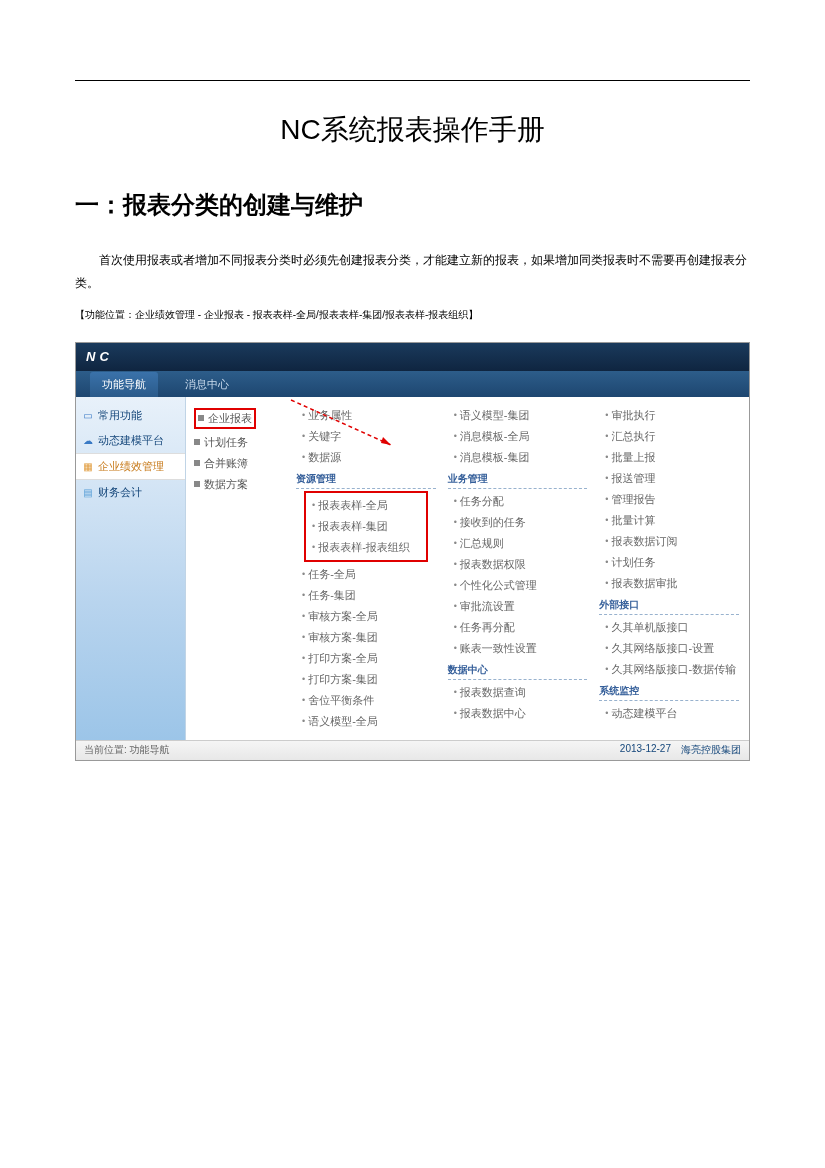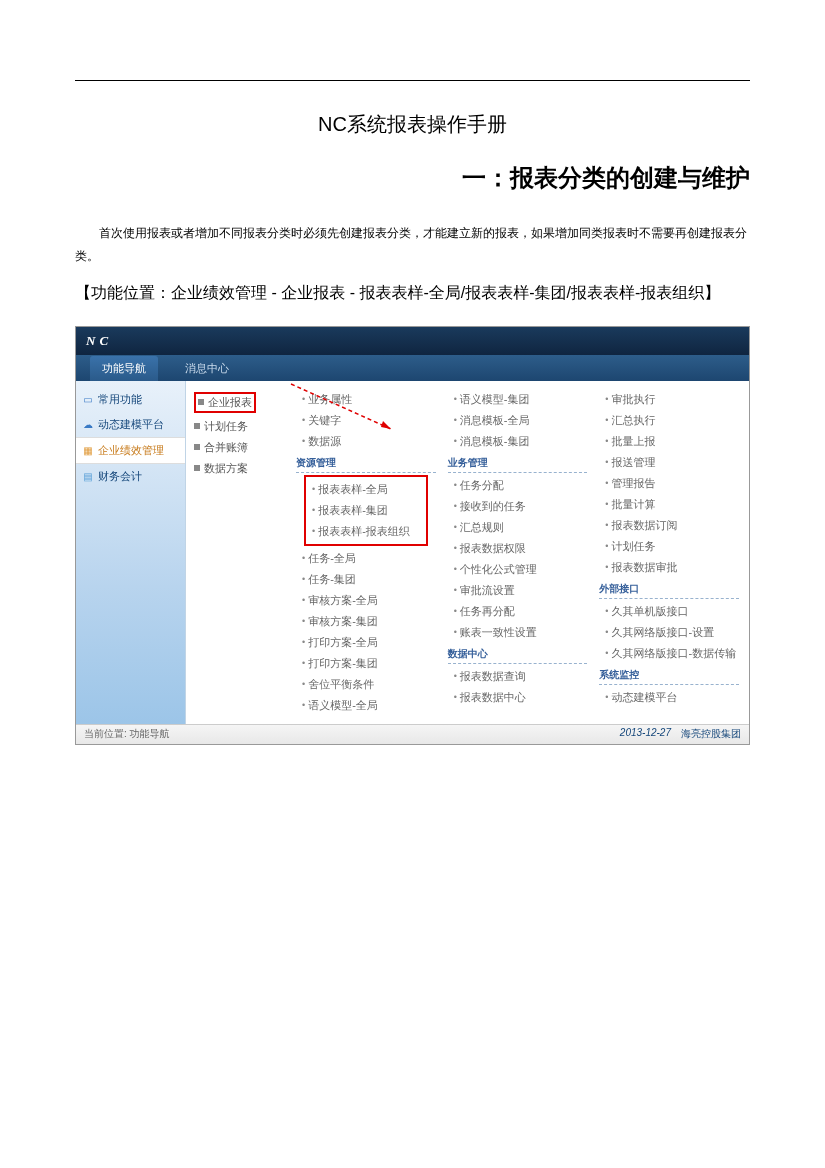--- a/index.html
+++ b/index.html
@@ -1,25 +1,25 @@
 <!DOCTYPE html>
 <html><head>
 <meta charset="utf-8">
 <style>
 * { margin: 0; padding: 0; box-sizing: border-box; }
 body { font-family: "Microsoft YaHei", SimSun, sans-serif; background: #fff; width: 825px; }
 .page { padding: 80px 75px 40px 75px; }
 .hr-top { border-top: 1px solid #000; margin-bottom: 30px; }
-.doc-title { text-align: center; font-size: 20px; font-weight: normal; margin-bottom: 24px; }
-.section-title { font-size: 24px; font-weight: bold; margin-bottom: 28px; text-align: right; }
+.doc-title { text-align: center; font-size: 28px; font-weight: normal; margin-bottom: 40px; }
+.section-title { font-size: 24px; font-weight: bold; margin-bottom: 28px; }
 .para { font-size: 12px; line-height: 1.9; margin-bottom: 8px; text-indent: 2em; }
-.location { font-size: 16px; line-height: 1.9; margin: 10px 0 18px 0; }
+.location { font-size: 10px; line-height: 1.9; margin: 10px 0 18px 0; }
 
 .screenshot { border: 1px solid #999; }
-.app-header { background: linear-gradient(to bottom, #1a3a5c, #0f2540); height: 28px; display: flex; align-items: center; padding: 0 10px; font-family: Liberation Serif, serif; }
+.app-header { background: linear-gradient(to bottom, #1a3a5c, #0f2540); height: 28px; display: flex; align-items: center; padding: 0 10px; }
 .app-logo { color: #fff; font-weight: bold; letter-spacing: 4px; font-size: 13px; font-style: italic; }
 .app-tabs { background: linear-gradient(to bottom, #2d5d8a, #1d4670); height: 26px; display: flex; align-items: flex-end; padding-left: 14px; gap: 15px; }
 .app-tab { font-size: 11px; color: #cde; padding: 5px 12px; cursor: pointer; }
 .app-tab.active { background: linear-gradient(to bottom, #3a72aa, #2a5a8a); color: #fff; border-radius: 3px 3px 0 0; }
 
 .app-body { display: flex; background: #fff; min-height: 320px; }
 .sidebar { width: 110px; background: linear-gradient(to bottom, #e8f1fa 0%, #b8d4ee 60%, #9cc5e8 100%); border-right: 1px solid #c0d4e6; padding-top: 6px; }
 .side-item { font-size: 11px; padding: 5px 6px; display: flex; align-items: center; gap: 4px; cursor: pointer; color: #14467a; }
 .side-item.active { background: #fff; color: #c77a1a; border-top: 1px solid #ddd; border-bottom: 1px solid #ddd; }
 .side-icon { width: 12px; height: 12px; display: inline-flex; align-items: center; justify-content: center; font-size: 10px; }
@@ -36,21 +36,21 @@
 .menu-cols { flex: 1; display: flex; padding: 8px 4px; gap: 0; }
 .menu-col { flex: 1; padding: 0 6px; }
 .menu-head { font-size: 10px; color: #355f9a; font-weight: bold; border-bottom: 1px dashed #98b2ce; padding: 2px 0; margin-bottom: 2px; margin-top: 2px; }
 .menu-link { font-size: 11px; color: #666; padding: 3px 0 3px 6px; display: flex; align-items: center; gap: 3px; cursor: pointer; }
 .menu-link::before { content: "•"; color: #888; font-size: 9px; }
 .red-box { border: 2px solid #e00000; padding: 2px; margin: 2px 8px; }
 .red-box .menu-link { padding: 3px 0 3px 4px; }
 
 .status-bar { background: linear-gradient(to bottom, #f5f5f5, #e8e8e8); border-top: 1px solid #ccc; height: 20px; display: flex; align-items: center; justify-content: space-between; font-size: 10px; padding: 0 8px; color: #666; }
 .status-right { display: flex; gap: 10px; }
-.status-right span:first-child { color: #14467a; font-style: italic; }
+.status-right span:first-child { color: #14467a; }
 .status-right span:last-child { color: #14467a; }
 
 .connector { position: relative; }
 .red-arrow { position: absolute; width: 120px; height: 60px; left: 210px; top: 52px; pointer-events: none; }
 </style>
 </head>
 <body>
 
 <div class="page">
   <div class="hr-top"></div>

